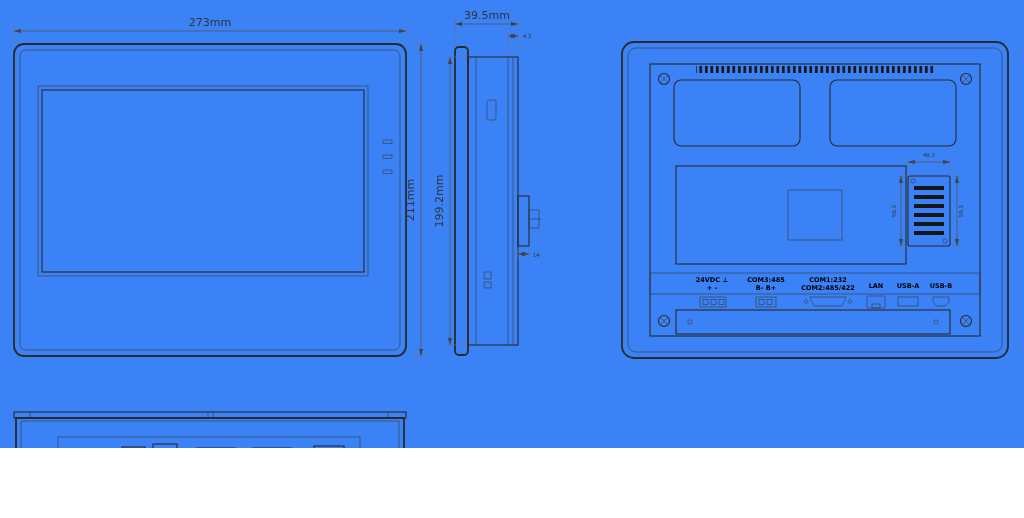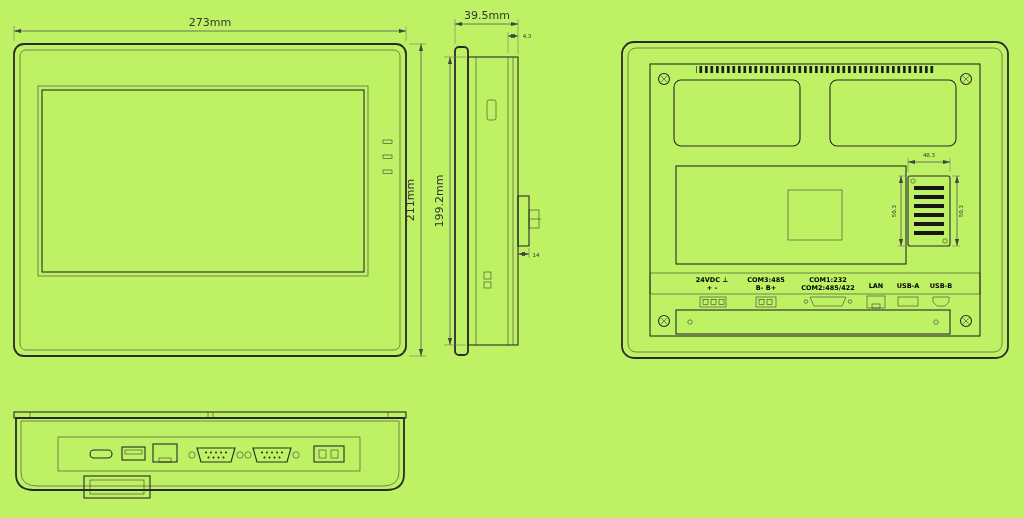--- a/index.html
+++ b/index.html
@@ -1,16 +1,16 @@
 <!DOCTYPE html>
 <html><head>
 <meta charset="utf-8">
 <style>
   html,body { margin:0; padding:0; background:#ffffff; }
-  .canvas { position:relative; width:1024px; height:518px; background:#bef264; overflow:hidden; }
+  .canvas { position:relative; width:1024px; height:448px; background:#3b82f6; overflow:hidden; }
   svg { display:block; }
 
   
   .ol  { fill:none; stroke:#2a2a2a; stroke-width:1.8; }
   .ml  { fill:none; stroke:#2a2a2a; stroke-width:1.1; }
   .tl  { fill:none; stroke:#3a3a3a; stroke-width:0.6; }
   .dim { fill:none; stroke:#555;    stroke-width:0.8; }
   .ext { fill:none; stroke:#777;    stroke-width:0.6; }
 
   .dimtxt   { font:11px "DejaVu Sans", sans-serif; fill:#333; text-anchor:middle; }

